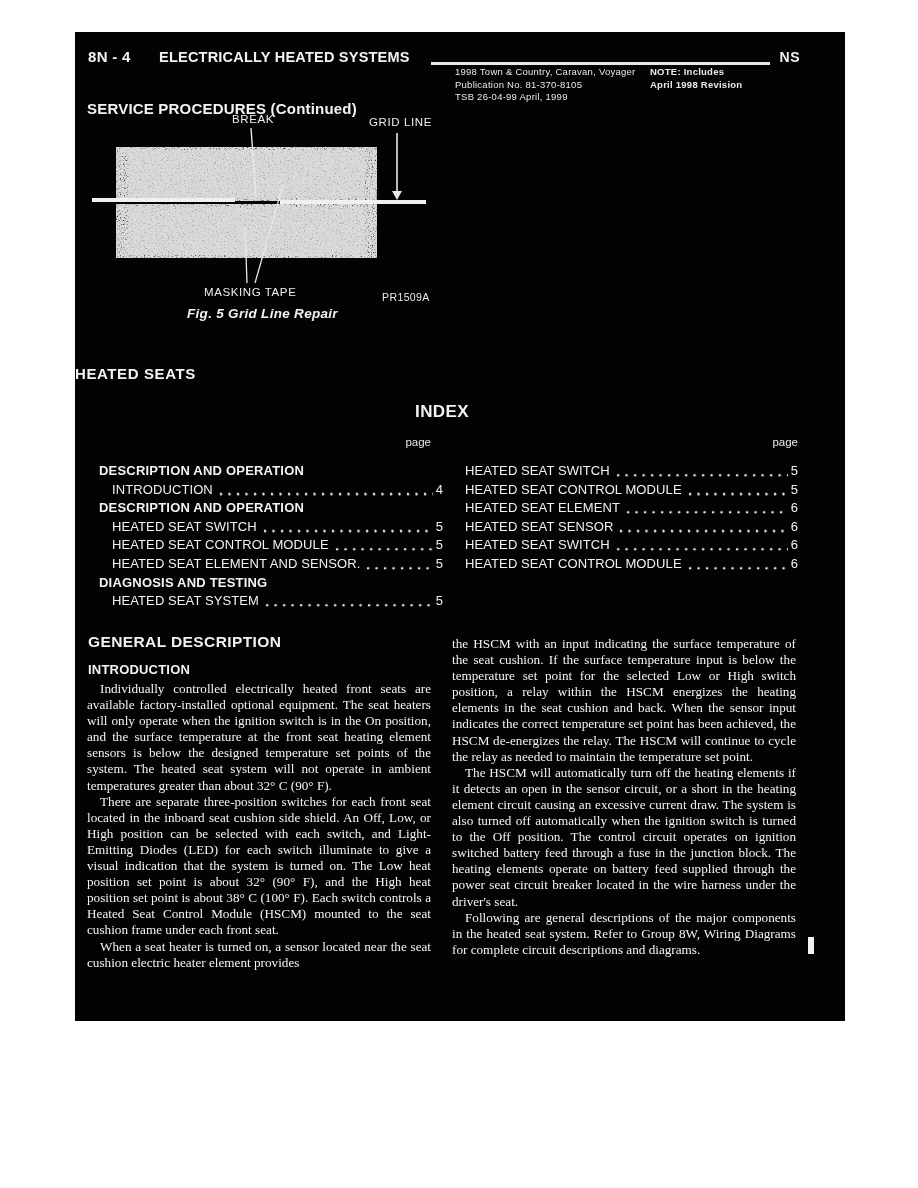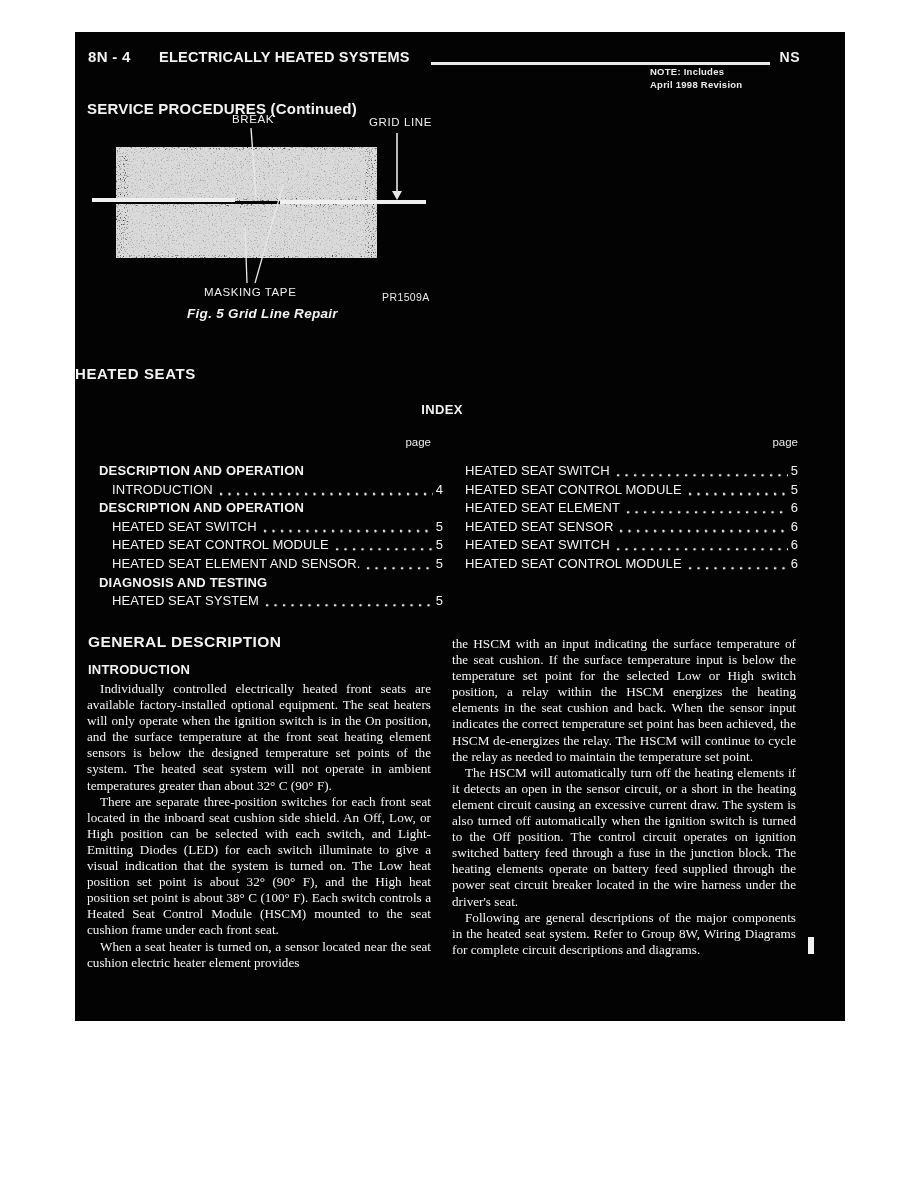--- a/index.html
+++ b/index.html
@@ -15,21 +15,21 @@
   .hdr-ns{font-size:14px;font-weight:700;letter-spacing:.5px;}
   .svc{position:absolute;left:12px;top:44px;font-size:15px;font-weight:700;letter-spacing:.2px;margin-top:24px;}
   .pubinfo{position:absolute;left:380px;top:34px;font-size:9.5px;line-height:12.5px;letter-spacing:.25px;color:#e9e9e9;}
   .noteinfo{position:absolute;left:575px;top:34px;font-size:9.5px;line-height:12.5px;font-weight:700;letter-spacing:.25px;color:#e9e9e9;}
   
   .figure-svg{position:absolute;left:0;top:75px;}
   
   .sec-title{position:absolute;left:0;top:333px;width:734px;text-align:left;
              font-size:15px;font-weight:700;letter-spacing:.6px;}
   .idx-title{position:absolute;left:0;top:370px;width:734px;text-align:center;
-             font-size:13px;font-weight:700;letter-spacing:.4px;}
+             font-size:17px;font-weight:700;letter-spacing:.4px;}
   .pagelabel{position:absolute;top:404px;font-size:11.5px;color:#e9e9e9;}
   .pagelabel.pl-left{left:12px;width:344px;text-align:right;}
   .pagelabel.pl-right{left:377px;width:346px;text-align:right;}
   
   .idx-col{position:absolute;top:430px;font-size:13px;line-height:18.6px;letter-spacing:.1px;}
   .idx-left{left:24px;width:344px;}
   .idx-right{left:377px;width:346px;}
   .idx-header{font-weight:700;letter-spacing:.2px;white-space:nowrap;}
   .idx-entry{display:flex;align-items:baseline;padding-left:13px;}
   .idx-label{white-space:nowrap;}
@@ -55,20 +55,25 @@
   <div class="black-area">
 
     <div class="hdr-row">
       <span class="pagecode">8N - 4</span>
       <span class="hdr-title">ELECTRICALLY HEATED SYSTEMS</span>
       <span class="hdr-rule"></span>
       <span class="hdr-ns">NS</span>
     </div>
 
     <div class="svc">SERVICE PROCEDURES (Continued)</div>
+    <div class="pubinfo">
+        <div>1998 Town &amp; Country, Caravan, Voyager</div>
+        <div>Publication No. 81-370-8105</div>
+        <div>TSB 26-04-99   April, 1999</div>
+      </div>
     <div class="noteinfo">
         <div>NOTE: Includes</div>
         <div>April 1998 Revision</div>
       </div>
 
     <svg class="figure-svg" width="360" height="215" viewBox="0 0 360 215">
       <defs>
         <filter id="stipple" x="-5%" y="-5%" width="110%" height="110%">
           <feTurbulence type="fractalNoise" baseFrequency="0.75" numOctaves="3" seed="7"></feTurbulence>
           <feColorMatrix type="matrix" values="0 0 0 0 0.70  0 0 0 0 0.70  0 0 0 0 0.70  1.4 1.4 1.4 0 -1.0"></feColorMatrix>

